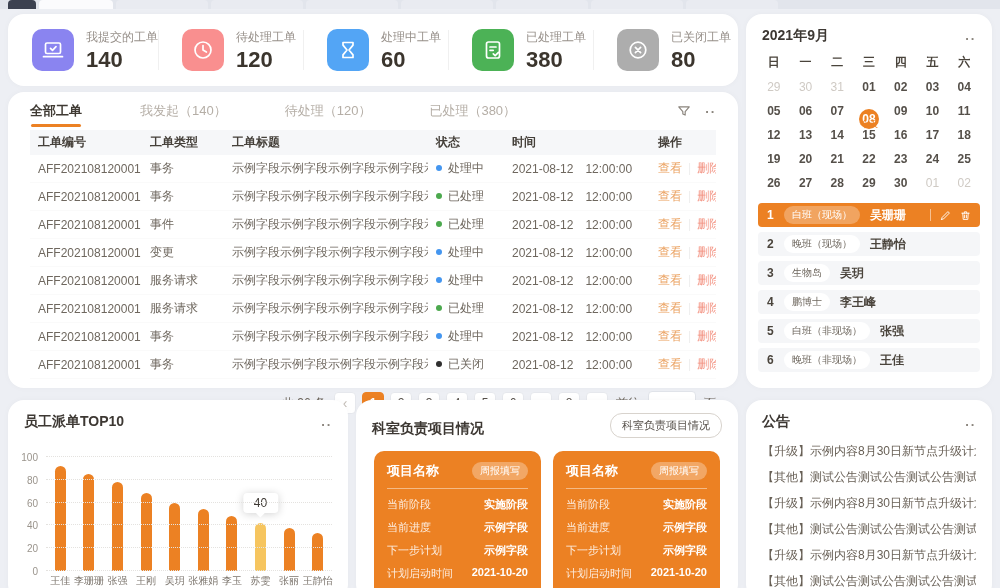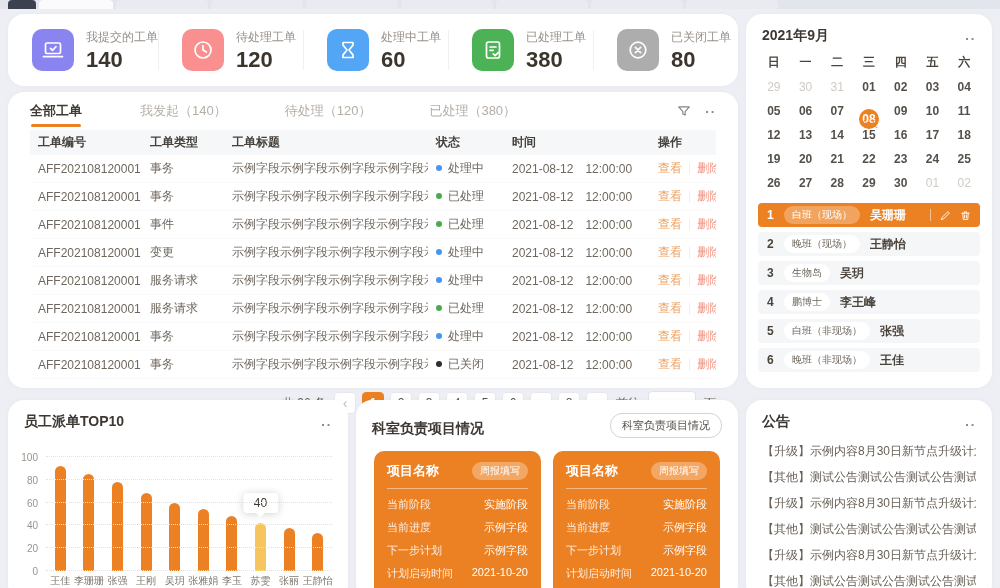--- a/index.html
+++ b/index.html
@@ -84,21 +84,21 @@
 
   
   .proj-card{left:356px;top:400px;width:382px;height:200px}
   .stage-btn{border:1px solid #d8d3cd;border-radius:12px;padding:4px 11px;font-size:11px;color:#56504a;background:#fff;font-weight:normal;cursor:pointer;white-space:nowrap}
   .proj-cards{display:flex;gap:12px;padding:9px 18px 0}
   .pcard{flex:1;background:#ec8123;border-radius:10px;padding:11px 13px;color:#fff;min-width:0}
   .pcard-head{display:flex;justify-content:space-between;align-items:center;font-size:13px;font-weight:bold;border-bottom:1px solid rgba(255,255,255,.45);padding-bottom:8px;margin-bottom:6px}
   .pbadge{background:rgba(255,255,255,.3);border-radius:9px;padding:2px 8px;font-size:10px;font-weight:normal;cursor:pointer;white-space:nowrap}
   .frow{display:flex;justify-content:space-between;font-size:11px;margin:8px 0;white-space:nowrap}
   .frow .fl{color:rgba(255,255,255,.85)}
-  .frow .fv{font-weight:normal}
+  .frow .fv{font-weight:bold}
 
   
   .ann-card{left:746px;top:400px;width:246px;height:200px}
   .ann-list{padding:8px 0 0}
   .ann-item{font-size:12px;color:#675f55;margin:0 16px 9px;white-space:nowrap;overflow:hidden;cursor:pointer}
 </style>
 </head>
 <body>
 
 <div class="browser-strip">

